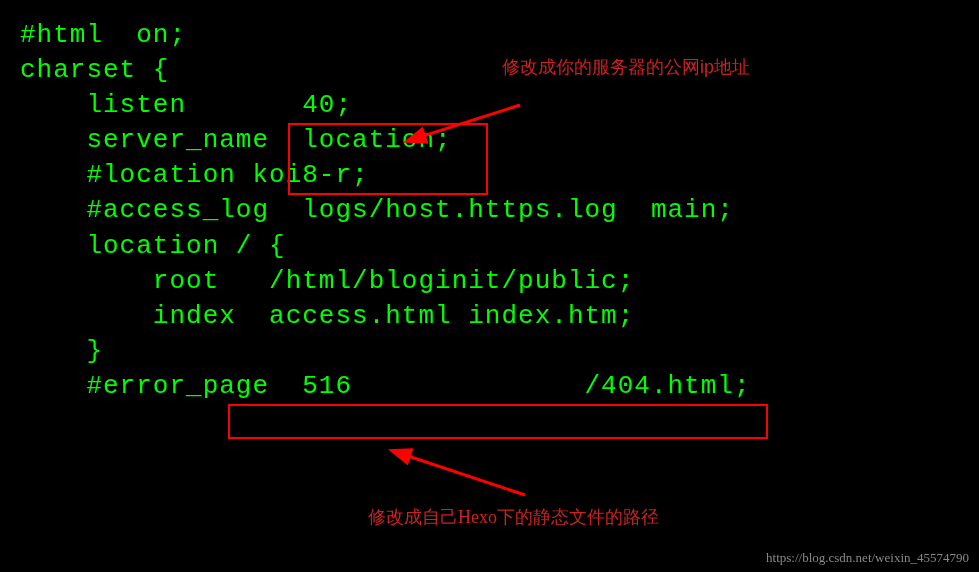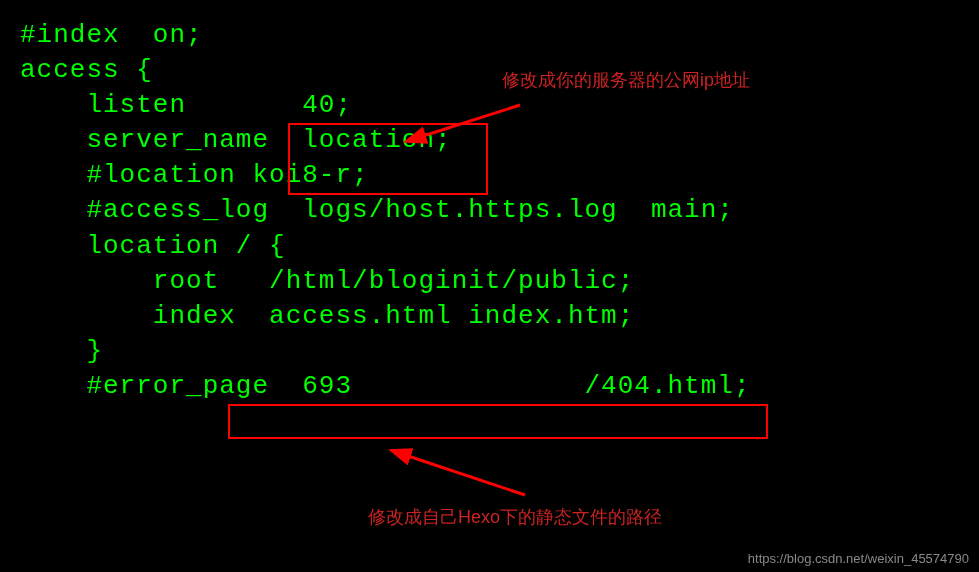--- a/index.html
+++ b/index.html
@@ -30,61 +30,61 @@
     .red-box {
       position: absolute;
       border: 2px solid #ff0000;
       pointer-events: none;
     }
     .watermark {
       position: absolute;
       right: 10px;
       bottom: 6px;
       color: #888;
-      font-family: Liberation Sans, sans-serif;
+      font-family: Liberation Serif, serif;
       font-size: 13px;
       letter-spacing: 0;
     }
   </style>
 </head>
 <body>
 
-<div class="line">#index  on;</div>
+<div class="line">#html  on;</div>
 <div class="line"></div>
-<div class="line">access {</div>
+<div class="line">charset {</div>
 <div class="line">    listen       40;</div>
 <div class="line">    server_name  location;</div>
 <div class="line"></div>
 <div class="line">    #location koi8-r;</div>
 <div class="line"></div>
 <div class="line">    #access_log  logs/host.https.log  main;</div>
 <div class="line"></div>
 <div class="line">    location / {</div>
 <div class="line">        root   /html/bloginit/public;</div>
 <div class="line">        index  access.html index.htm;</div>
 <div class="line">    }</div>
 <div class="line"></div>
-<div class="line">    #error_page  693              /404.html;</div>
+<div class="line">    #error_page  516              /404.html;</div>
 
-<div class="annotation" style="left:502px; top:68px;">修改成你的服务器的公网ip地址</div>
+<div class="annotation" style="left:502px; top:55px;">修改成你的服务器的公网ip地址</div>
 
 <svg class="arrow" style="left:400px; top:95px; width:130px; height:50px;">
   <defs>
     <marker id="ah1" markerWidth="10" markerHeight="10" refX="2" refY="3" orient="auto">
       <polygon points="0,0 8,3 0,6" fill="#ff0000"></polygon>
     </marker>
   </defs>
   <line x1="120" y1="10" x2="20" y2="42" stroke="#ff0000" stroke-width="3" marker-end="url(#ah1)"></line>
 </svg>
 
 <div class="red-box" style="left:288px; top:123px; width:200px; height:72px;"></div>
 
 <div class="red-box" style="left:228px; top:404px; width:540px; height:35px;"></div>
 
-<div class="annotation" style="left:368px; top:505px;">修改成自己Hexo下的静态文件的路径</div>
+<div class="annotation" style="left:368px; top:505px;font-family:Liberation Serif, serif;">修改成自己Hexo下的静态文件的路径</div>
 
 <svg class="arrow" style="left:385px; top:445px; width:160px; height:60px;">
   <defs>
     <marker id="ah2" markerWidth="10" markerHeight="10" refX="2" refY="3" orient="auto">
       <polygon points="0,0 8,3 0,6" fill="#ff0000"></polygon>
     </marker>
   </defs>
   <line x1="140" y1="50" x2="20" y2="10" stroke="#ff0000" stroke-width="3" marker-end="url(#ah2)"></line>
 </svg>
 

